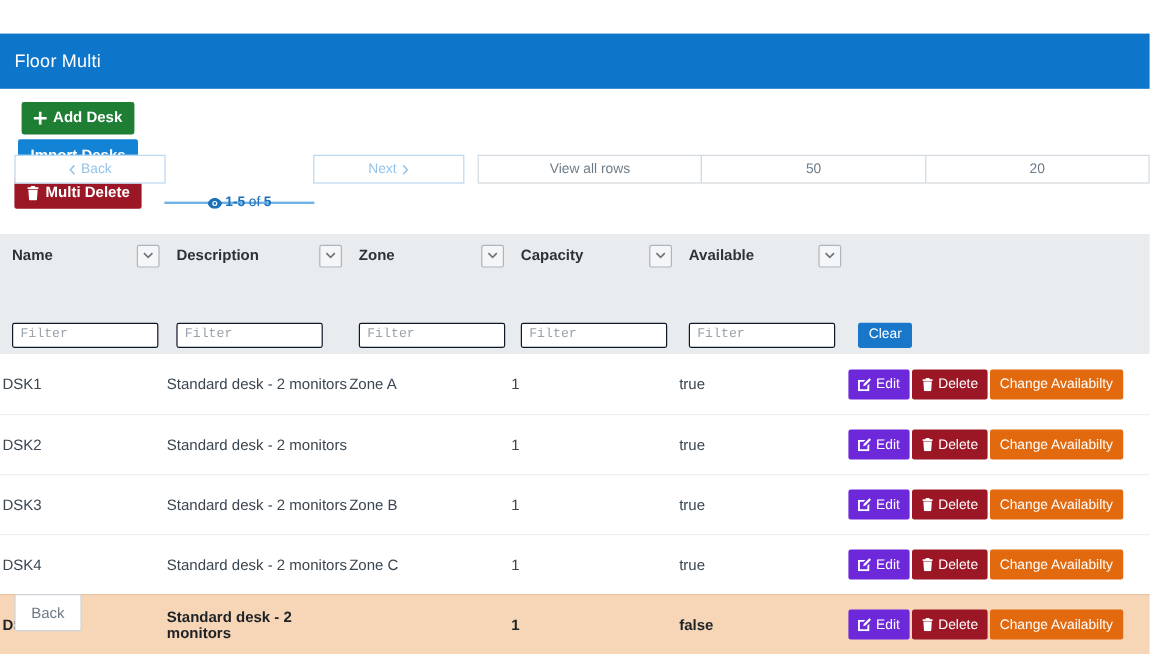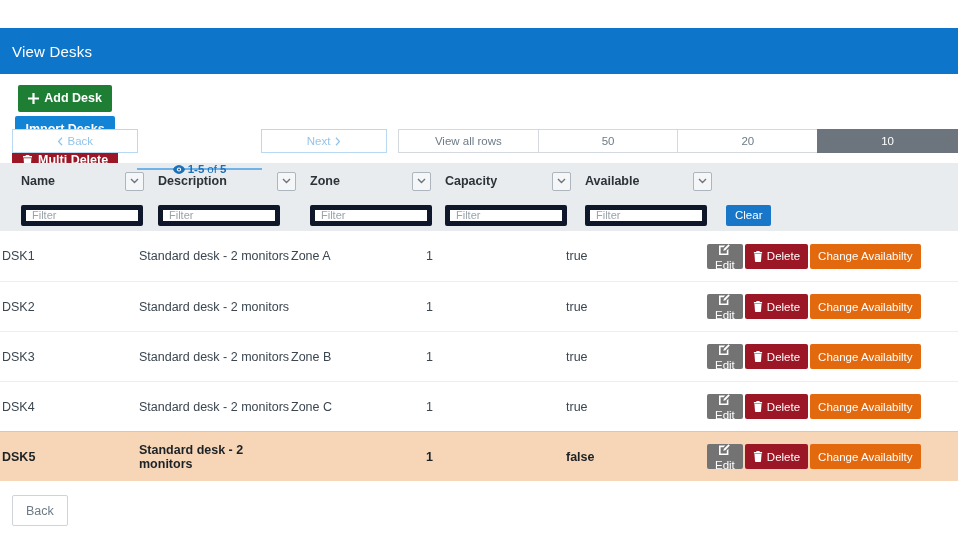--- a/index.html
+++ b/index.html
@@ -70,21 +70,21 @@
   }
   .rowsbtn:first-child { margin-left: 0; }
   .rowsbtn.active { background: #6c757d; color: #fff; border-color: #6c757d; }
 
   
   .table { position: absolute; left: 0; top: 163px; width: 958px; }
 
   .thead { background: #e9ecef; padding: 0; }
   .trow {
     display: flex; align-items: center;
-    padding-left: 21px; padding-right: 6px;
+    padding-left: 10px; padding-right: 6px; margin-top: 32px;
   }
   .hdr-labels { height: 36px; }
   .hdr-filters { height: 32px; }
 
   .c-name     { width: 137px; flex: 0 0 137px; }
   .c-desc     { width: 152px; flex: 0 0 152px; }
   .c-zone     { width: 135px; flex: 0 0 135px; }
   .c-cap      { width: 140px; flex: 0 0 140px; }
   .c-avail    { width: 141px; flex: 0 0 141px; }
   .c-actions  { flex: 1 1 auto; display: flex; align-items: center; }
@@ -94,22 +94,22 @@
     font-size: 12.5px; font-weight: bold; color: #2b3338; flex: 1 1 auto;
   }
   .caret {
     width: 19px; height: 19px; border: 1px solid #adb5bd; background: #f4f6f7;
     display: flex; align-items: center; justify-content: center;
     cursor: pointer; flex: 0 0 19px; margin-right: 14px; border-radius: 2px;
   }
   .caret svg { display:block; }
 
   .filterbox {
-    width: 122px; height: 21px; border: 5px solid #0f172a; background: #fff;
-    font-size: 11px; color: #8a949c; font-family: Liberation Sans, sans-serif;
+    width: 122px; height: 21px; border: 1px solid #0f172a; background: #fff;
+    font-size: 11px; color: #8a949c; font-family: Liberation Mono, monospace;
     padding: 0 6px; border-radius: 2px;
   }
   .filterbox::placeholder { color: #9aa3ab; opacity: 1; }
   .clearbtn {
     background: #1877c9; color: #fff; border: none; border-radius: 2px;
     font-size: 11.5px; height: 21px; padding: 0 9px; cursor: pointer;
     font-family: "Liberation Sans", sans-serif;
   }
 
   .tbody { background: #fff; }
@@ -125,39 +125,39 @@
   .datarow.highlight .cell { font-weight: bold; color: #1d2226; }
   .cell { font-size: 12.5px; color: #3b4650; }
 
   .actions { display: flex; gap: 2px; }
   .abtn {
     border: none; color: #fff; font-size: 11.5px; border-radius: 2px;
     height: 25px; padding: 0 8px; cursor: pointer; white-space: nowrap;
     display: inline-flex; align-items: center; gap: 4px; font-weight: normal;
     font-family: "Liberation Sans", sans-serif;
   }
-  .abtn.edit   { background: #737373; flex-direction: column; }
+  .abtn.edit   { background: #6d28d9; }
   .abtn.del    { background: #9c1725; }
   .abtn.avail  { background: #e2690e; }
 
   
   .footer { position: absolute; left: 12px; top: 495px; }
   .backbtn {
     border: 1px solid #ced4da; background: #fff; color: #6d7b87;
     font-size: 12.5px; height: 31px; padding: 0 13px; cursor: pointer;
     border-radius: 2px; font-family: "Liberation Sans", sans-serif;
   }
 </style>
 </head>
 <body>
 
 <div class="page">
 
   <div class="titlebar">
-    <div class="title">View Desks</div>
+    <div class="title">Floor Multi</div>
   </div>
 
   <div class="toolbar">
     <button class="tbtn green">
       <span class="ico">
         <svg width="11" height="11" viewBox="0 0 11 11">
             <path d="M4.4 0h2.2v4.4H11v2.2H6.6V11H4.4V6.6H0V4.4h4.4z" fill="#fff"></path>
           </svg>
       </span>
       <span>Add Desk</span>
@@ -204,21 +204,20 @@
               <path d="M1 0.8 4.4 4.5 1 8.2" stroke="#94c4ea" stroke-width="1.3" fill="none"></path>
             </svg>
         </span>
       </div>
     </div>
 
     <div class="pager-right">
       <div class="rowsbtn">View all rows</div>
       <div class="rowsbtn">50</div>
       <div class="rowsbtn">20</div>
-      <div class="rowsbtn active">10</div>
     </div>
   </div>
 
   <div class="table">
 
     <div class="thead">
       <div class="trow hdr-labels">
         <div class="c-name hcell">
           <span class="hlabel">Name</span>
           <span class="caret">

